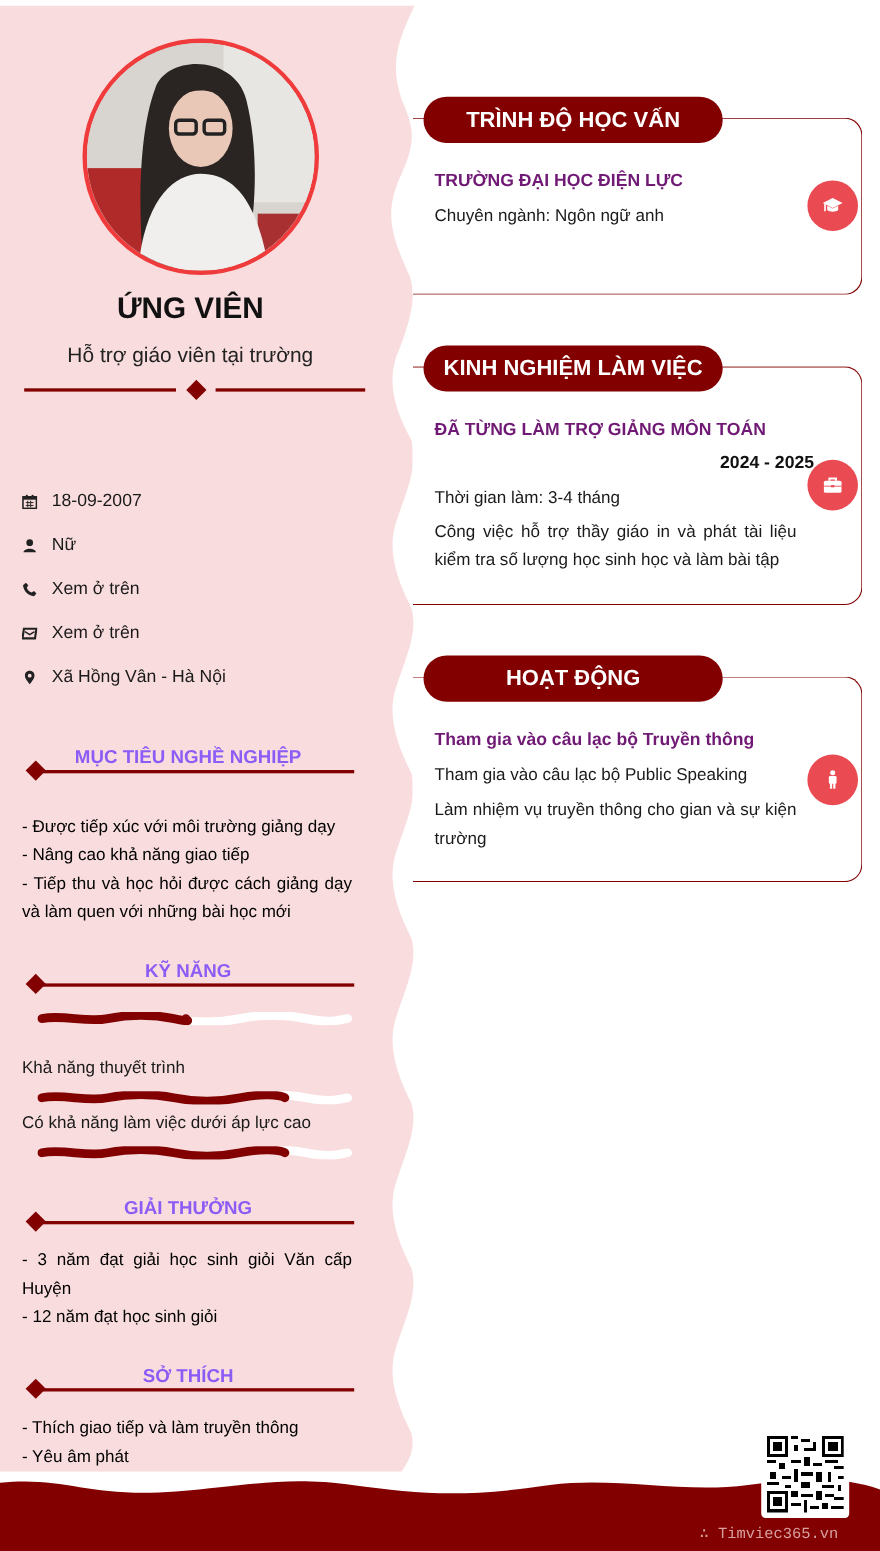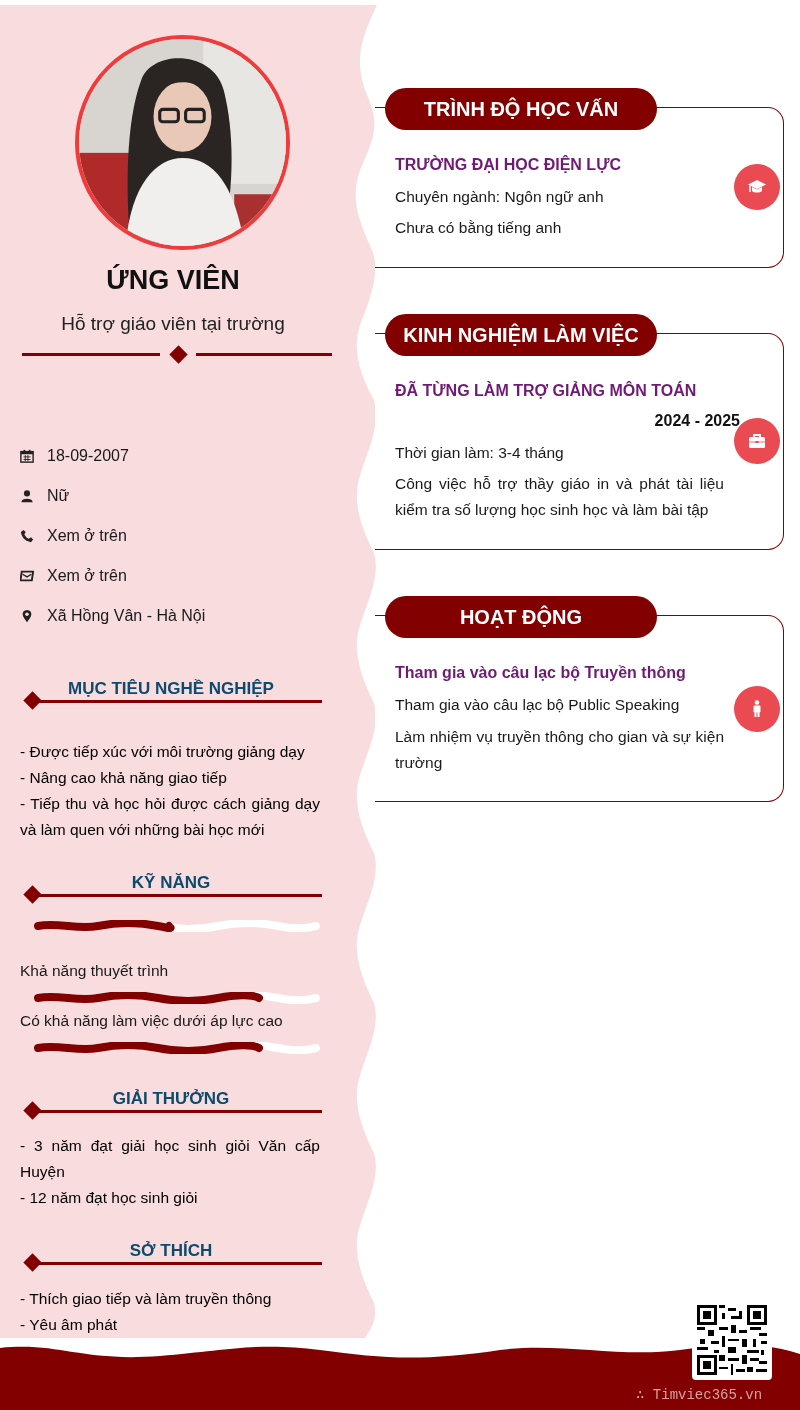--- a/index.html
+++ b/index.html
@@ -18,21 +18,21 @@
   .divider .line-l { position: absolute; left: 0; top: 7px; width: 138px; height: 3px; background: #820000; }
   .divider .line-r { position: absolute; right: 0; top: 7px; width: 136px; height: 3px; background: #820000; }
   .divider .dia { position: absolute; left: 150px; top: 2px; width: 13px; height: 13px; background: #820000; transform: rotate(45deg); }
 
   .info { position: absolute; left: 20px; top: 436px; width: 320px; }
   .info-row { display: flex; align-items: center; height: 40px; font-size: 16px; color: #1a1a1a; }
   .info-row .ic { width: 27px; height: 16px; display: flex; align-items: center; }
   .info-row .ic svg { width: 14px; height: 14px; }
 
   .sec-head { position: absolute; left: 22px; width: 300px; height: 26px; }
-  .sec-head .lbl { position: absolute; left: 0; width: 298px; top: 0; text-align: center; font-weight: bold; font-size: 17px; color: #0c4a6e; }
+  .sec-head .lbl { position: absolute; left: 0; width: 298px; top: 0; text-align: center; font-weight: bold; font-size: 17px; color: #8b5cf6; }
   .sec-head .bar { position: absolute; left: 12px; right: 0; top: 21px; height: 3px; background: #820000; }
   .sec-head .dia { position: absolute; left: 4px; top: 15px; width: 13px; height: 13px; background: #820000; transform: rotate(45deg); }
 
   .sec-text { position: absolute; left: 20px; width: 300px; font-size: 15.5px; line-height: 26px; color: #000000; text-align: justify; }
 
   .skill { position: absolute; left: 20px; width: 310px; }
   .skill .lbl { font-size: 15.5px; color: #1a1a1a; height: 22px; }
   .skill svg { display: block; margin-top: 8px; margin-left: 14px; }
 
   
@@ -185,21 +185,20 @@
     <div>- Thích giao tiếp và làm truyền thông</div>
     <div>- Yêu âm phát</div>
   </div>
 </div>
 
 <div class="card" style="top:107px; height:161px;"></div>
 <div class="card-head" style="top:88px;">TRÌNH ĐỘ HỌC VẤN</div>
 <div class="c-title" style="top:156px;">TRƯỜNG ĐẠI HỌC ĐIỆN LỰC</div>
 <div class="c-text" style="top:184px;">
   <div style="margin-bottom:5px;">Chuyên ngành: Ngôn ngữ anh</div>
-  <div>Chưa có bằng tiếng anh</div>
 </div>
 <div class="card-icon" style="top:164px;">
   <svg viewBox="0 0 20 20">
       <path d="M10 3 L19 7.5 L10 12 L1 7.5 Z" fill="#fff"></path>
       <path d="M5 10 V14 C 7 16, 13 16, 15 14 V10 L10 12.5 Z" fill="#fff"></path>
       <path d="M3 8.5 V15" stroke="#fff" stroke-width="1.5"></path>
     </svg>
 </div>
 
 <div class="card" style="top:333px; height:217px;"></div>

